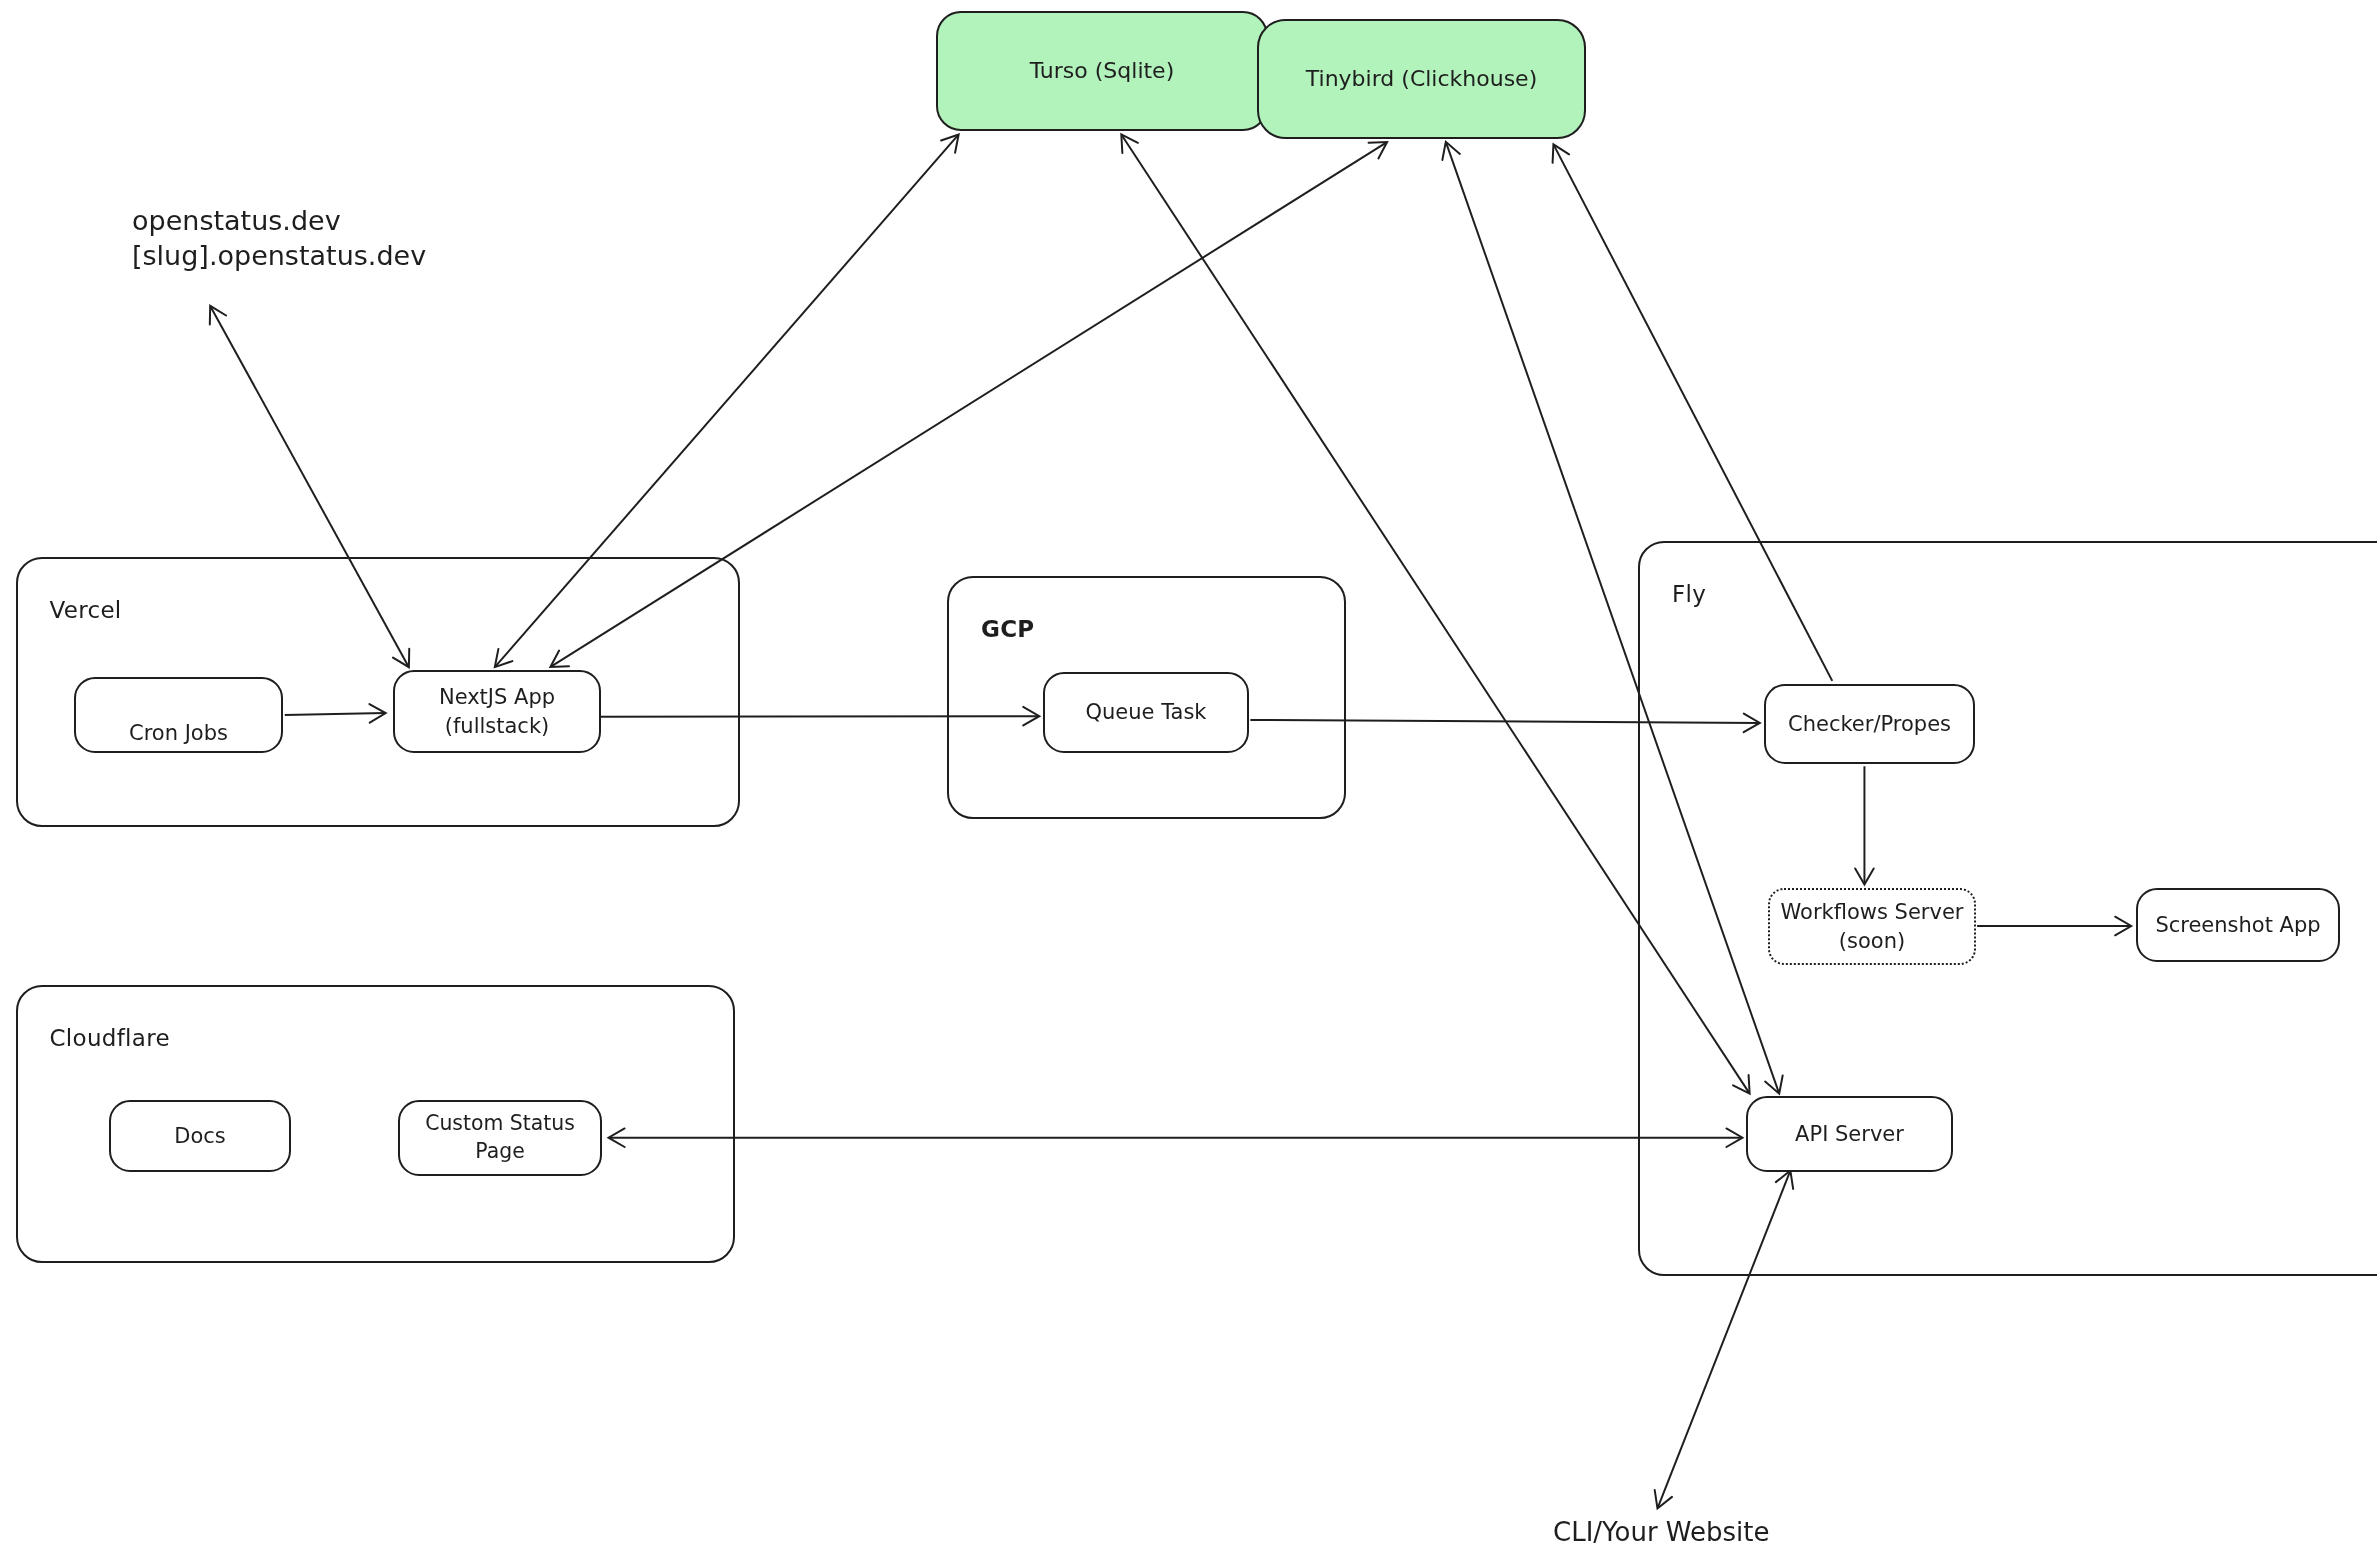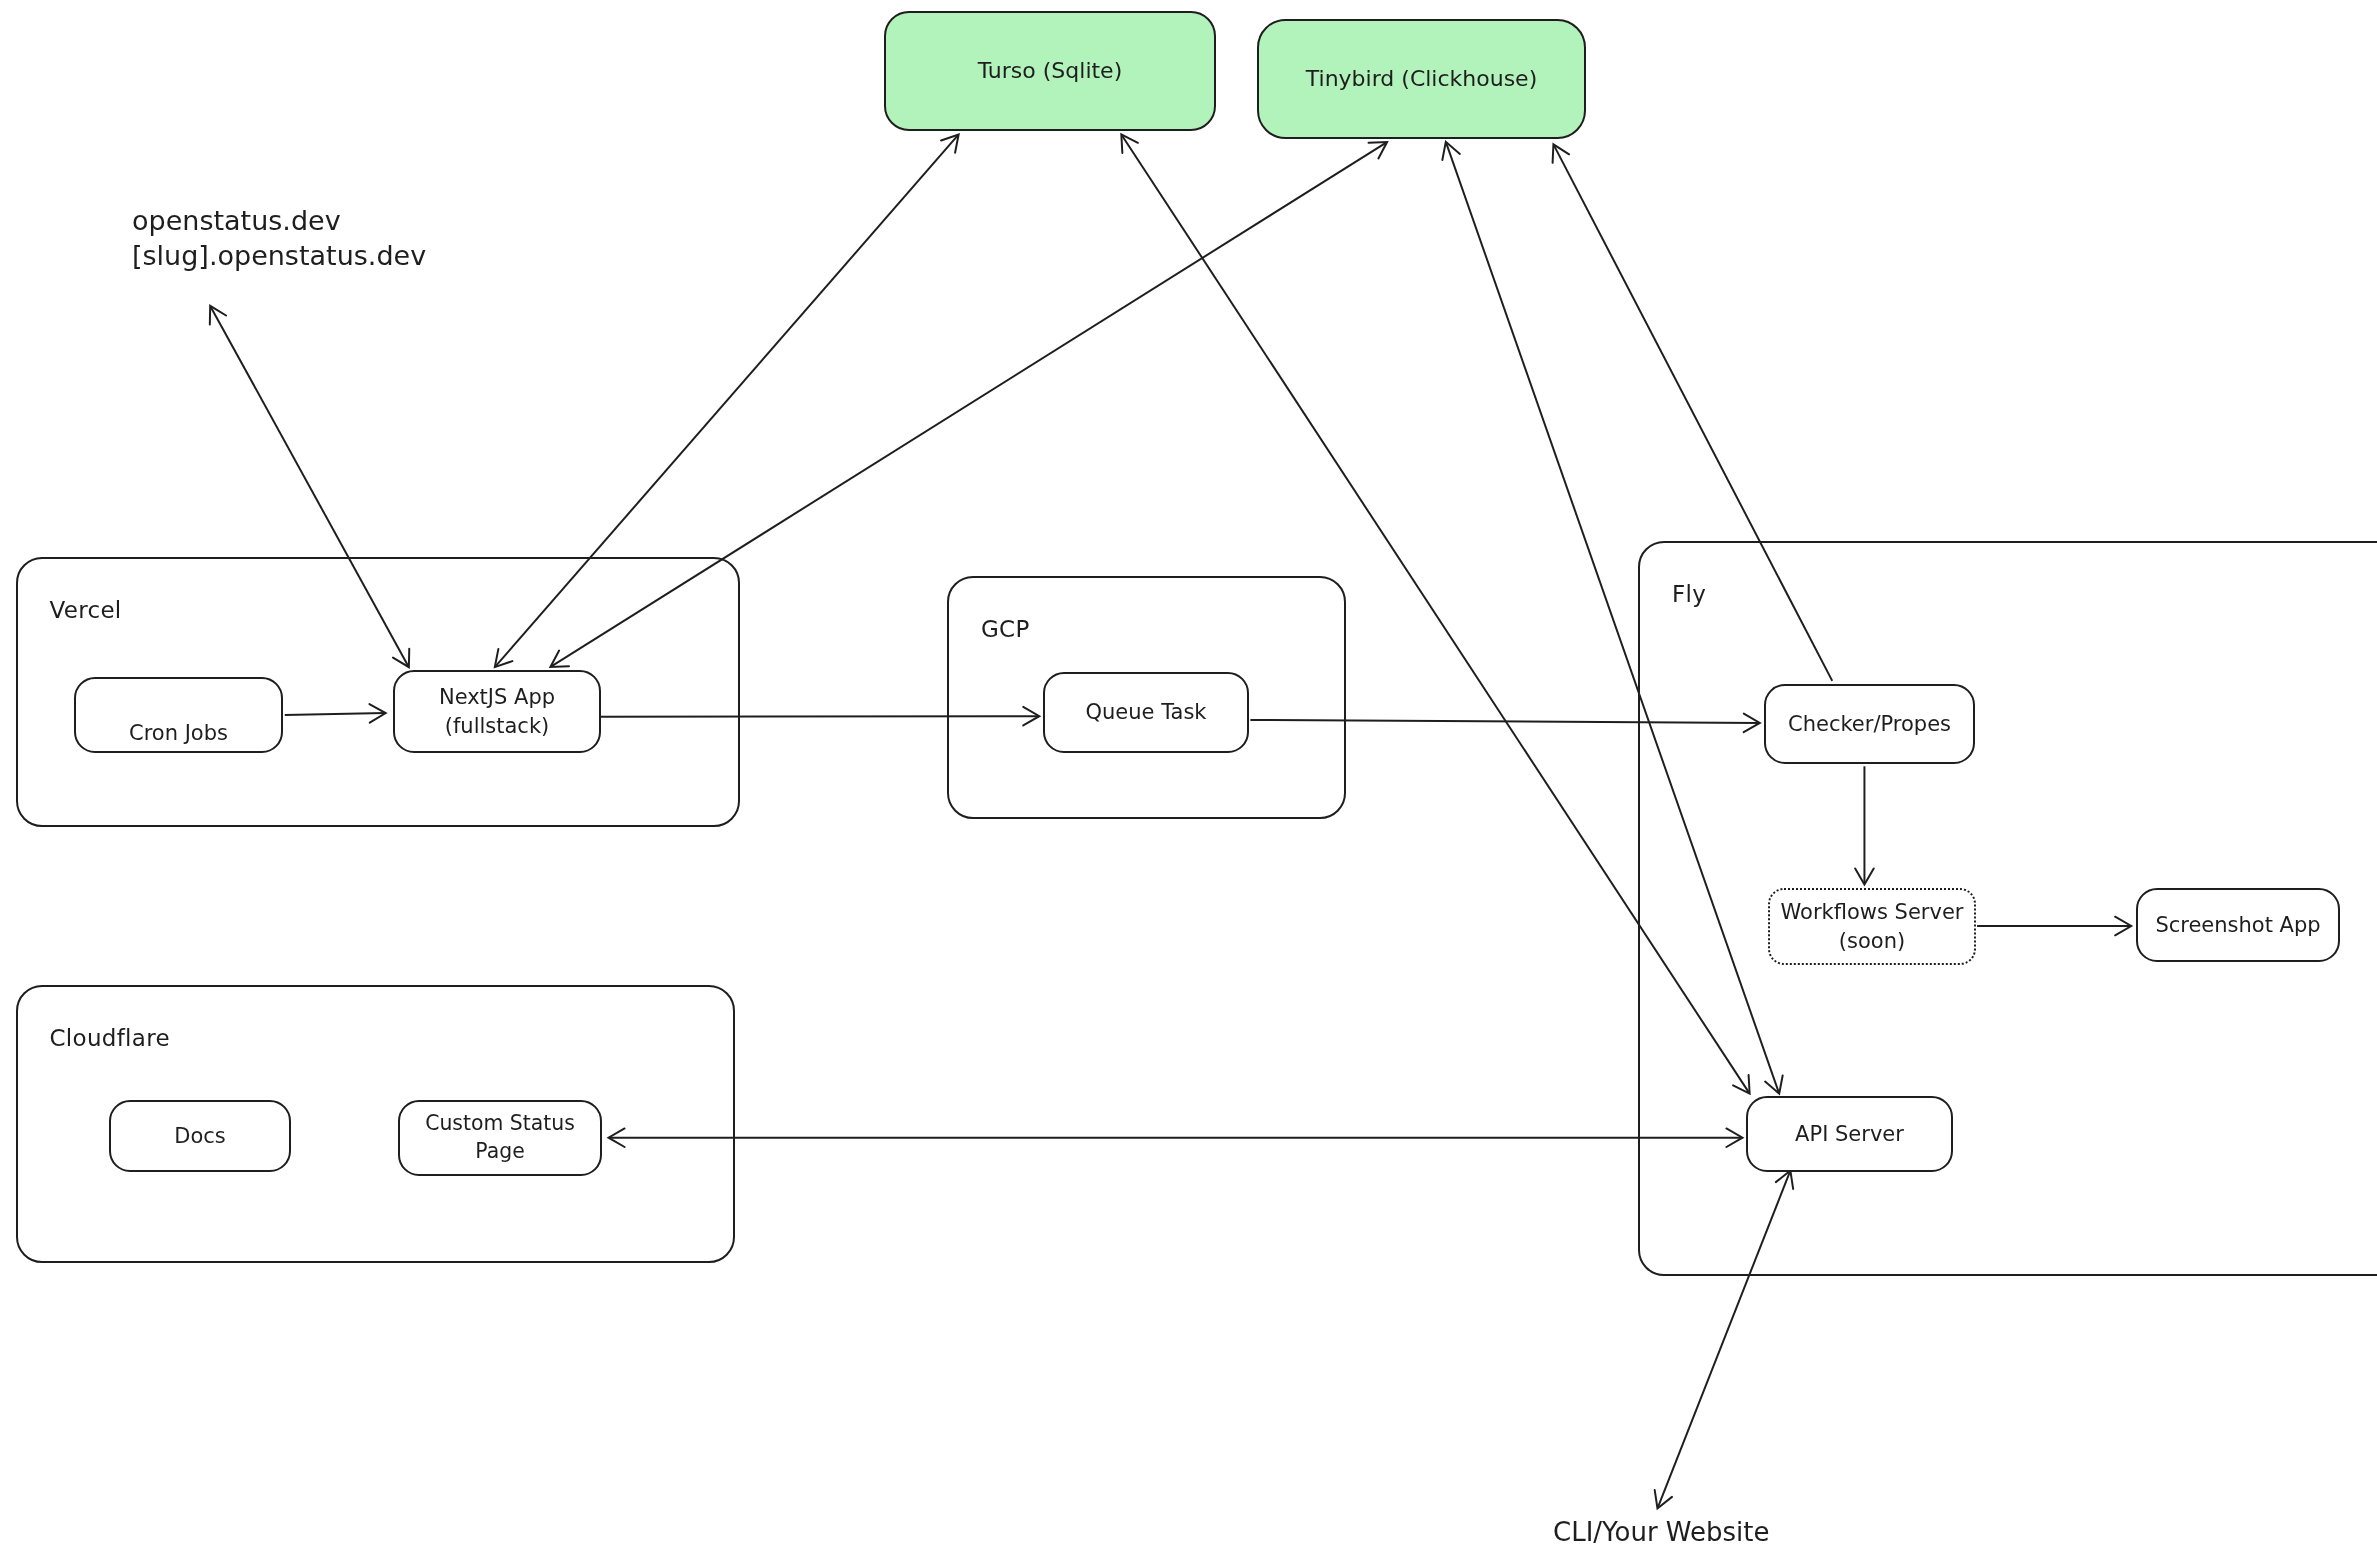--- a/index.html
+++ b/index.html
@@ -100,40 +100,40 @@
     <line x1="2960" y1="1100" x2="2510" y2="234" class="edge" marker-end="url(#ah)"></line>
     <line x1="2814" y1="1838" x2="984" y2="1838" class="edge" marker-end="url(#ah)" marker-start="url(#ah)"></line>
     <line x1="2892" y1="1892" x2="2678" y2="2436" class="edge" marker-end="url(#ah)" marker-start="url(#ah)"></line>
   </svg>
 
 <div class="annotation" style="left:132px; top:204px;"><span>openstatus.dev</span>
 <span>[slug].openstatus.dev</span></div>
 
 <div class="annotation small" style="left:1553px; top:1516px;"><span>CLI/Your Website</span></div>
 
-<div class="node db" style="left:884px; top:11px; width:332px; height:120px;">
+<div class="node db" style="left:936px; top:11px; width:332px; height:120px;">
   <span>Turso (Sqlite)</span>
 </div>
 
 <div class="node db" style="left:1257px; top:18.6px; width:329px; height:120px; border-radius:28.5px;">
   <span>Tinybird (Clickhouse)</span>
 </div>
 
 <div class="container" style="left:15.5px; top:557px; width:724px; height:270px;">
   <span class="container-label">Vercel</span>
 </div>
 <div class="node" style="left:74px; top:677px; width:209px; height:76px;justify-content:flex-end;">
   <span>Cron Jobs</span>
 </div>
 <div class="node" style="left:393px; top:670px; width:208px; height:83px;">
   <span>NextJS App</span>
   <span>(fullstack)</span>
 </div>
 
-<div class="container" style="left:947px; top:576px; width:399px; height:243px;">
+<div class="container" style="left:947px; top:576px; width:399px; height:243px;font-weight:bold;">
   <span class="container-label">GCP</span>
 </div>
 <div class="node" style="left:1043px; top:672px; width:206px; height:81px;text-align:center;">
   <span>Queue Task</span>
 </div>
 
 <div class="container" style="left:1638px; top:541px; width:858px; height:735px;">
   <span class="container-label">Fly</span>
 </div>
 <div class="node" style="left:1764px; top:684px; width:211px; height:80px;">

